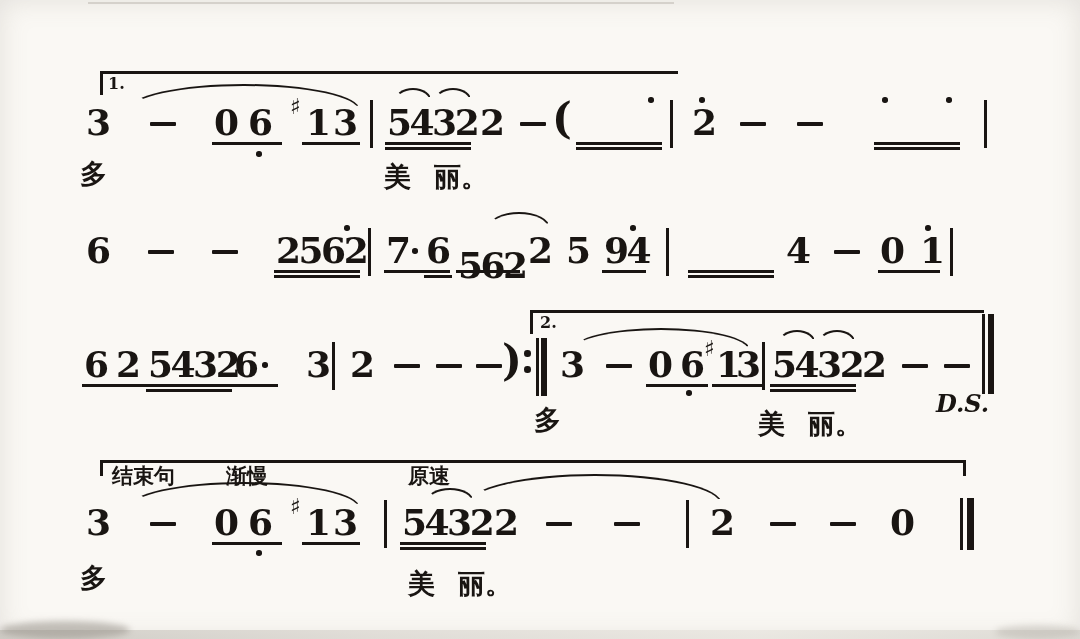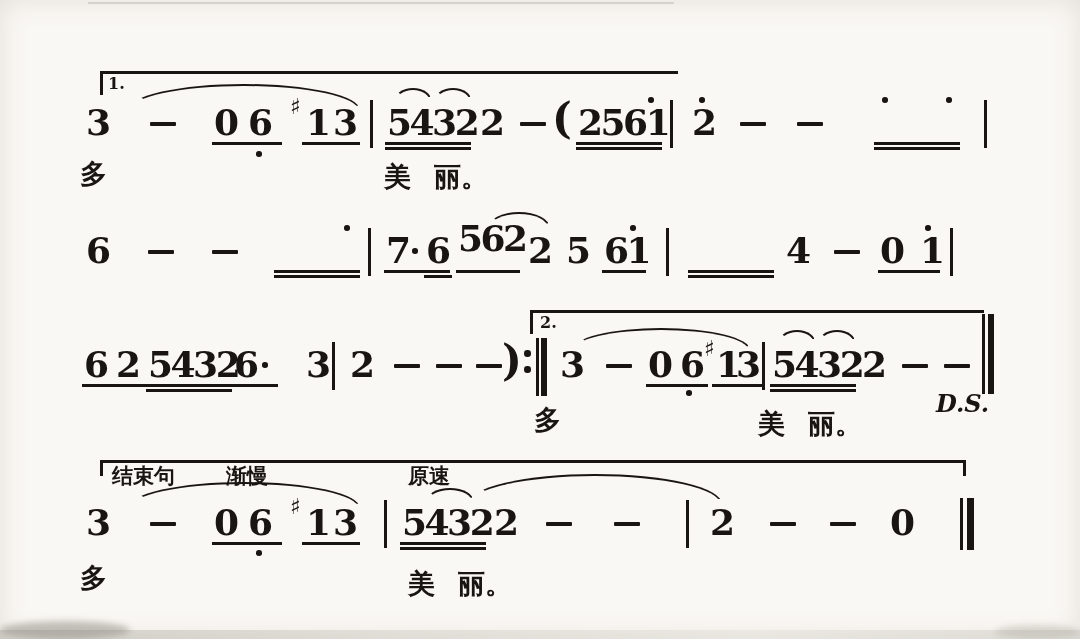--- a/index.html
+++ b/index.html
@@ -79,21 +79,20 @@
         <div class="slur" style="left: 128px; top: 84px; width: 232px; height: 26px;"></div>
         <div class="bar" style="left: 370px; top: 100px; height: 48px;"></div>
         <span class="note grp" style="left: 387px; top: 104px;">5432</span>
         <div class="slur" style="left: 394px; top: 88px; width: 38px; height: 14px;"></div>
         <div class="slur" style="left: 434px; top: 88px; width: 38px; height: 14px;"></div>
         <div class="under" style="left: 385px; top: 142px; width: 86px;"></div>
         <div class="under" style="left: 385px; top: 147px; width: 86px;"></div>
         <span class="note" style="left: 480px; top: 104px;">2</span>
         <div class="dash" style="left: 520px; top: 122px;"></div>
         <span class="note" style="left: 552px; top: 98px; font-size: 42px;">(</span>
-        <span class="note grp" style="left: 578px; top: 104px;">2561</span>
         <div class="under" style="left: 576px; top: 142px; width: 86px;"></div>
         <div class="under" style="left: 576px; top: 147px; width: 86px;"></div>
         <div class="dot" style="left: 648px; top: 97px;"></div>
         <div class="bar" style="left: 670px; top: 100px; height: 48px;"></div>
         <span class="note" style="left: 692px; top: 104px;">2</span>
         <div class="dot" style="left: 699px; top: 97px;"></div>
         <div class="dash" style="left: 740px; top: 122px;"></div>
         <div class="dash" style="left: 797px; top: 122px;"></div>
         <div class="under" style="left: 874px; top: 142px; width: 86px;"></div>
         <div class="under" style="left: 874px; top: 147px; width: 86px;"></div>
@@ -101,35 +100,36 @@
         <div class="dot" style="left: 946px; top: 97px;"></div>
         <div class="bar" style="left: 984px; top: 100px; height: 48px;"></div>
         <span class="lyric" style="left: 80px; top: 160px;">多</span>
         <span class="lyric" style="left: 384px; top: 163px;">美</span>
         <span class="lyric" style="left: 434px; top: 163px;">丽。</span>
       </div>
       <div class="system">
         <span class="note" style="left: 86px; top: 232px;">6</span>
         <div class="dash" style="left: 148px; top: 250px;"></div>
         <div class="dash" style="left: 212px; top: 250px;"></div>
+        <span class="note grp" style="left: 276px; top: 232px;">2562</span>
         <div class="under" style="left: 274px; top: 270px; width: 86px;"></div>
         <div class="under" style="left: 274px; top: 275px; width: 86px;"></div>
         <div class="dot" style="left: 344px; top: 225px;"></div>
         <div class="bar" style="left: 368px; top: 228px; height: 48px;"></div>
         <span class="note" style="left: 386px; top: 232px;">7</span>
         <div class="dot" style="left: 412px; top: 248px;"></div>
         <span class="note" style="left: 426px; top: 232px;">6</span>
         <div class="under" style="left: 384px; top: 270px; width: 66px;"></div>
         <div class="under" style="left: 424px; top: 275px; width: 28px;"></div>
-        <span class="note grp" style="left: 458px; top: 220px;">562</span>
+        <span class="note grp" style="left: 458px; top: 247px;">562</span>
         <div class="under" style="left: 456px; top: 270px; width: 64px;"></div>
         <div class="slur" style="left: 488px; top: 212px; width: 62px; height: 16px;"></div>
         <span class="note" style="left: 528px; top: 232px;">2</span>
         <span class="note" style="left: 566px; top: 232px;">5</span>
-        <span class="note grp" style="left: 604px; top: 232px;">61</span>
+        <span class="note grp" style="left: 604px; top: 232px;">94</span>
         <div class="under" style="left: 602px; top: 270px; width: 44px;"></div>
         <div class="dot" style="left: 630px; top: 225px;"></div>
         <div class="bar" style="left: 666px; top: 228px; height: 48px;"></div>
         <div class="under" style="left: 688px; top: 270px; width: 86px;"></div>
         <div class="under" style="left: 688px; top: 275px; width: 86px;"></div>
         <span class="note" style="left: 786px; top: 232px;">4</span>
         <div class="dash" style="left: 834px; top: 250px;"></div>
         <span class="note" style="left: 880px; top: 232px;">0</span>
         <span class="note" style="left: 920px; top: 232px;">1</span>
         <div class="dot" style="left: 925px; top: 225px;"></div>

